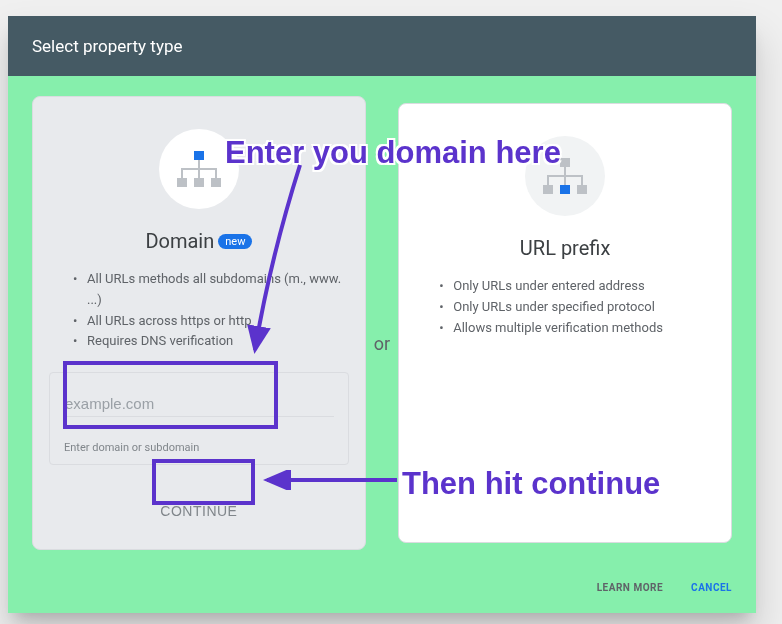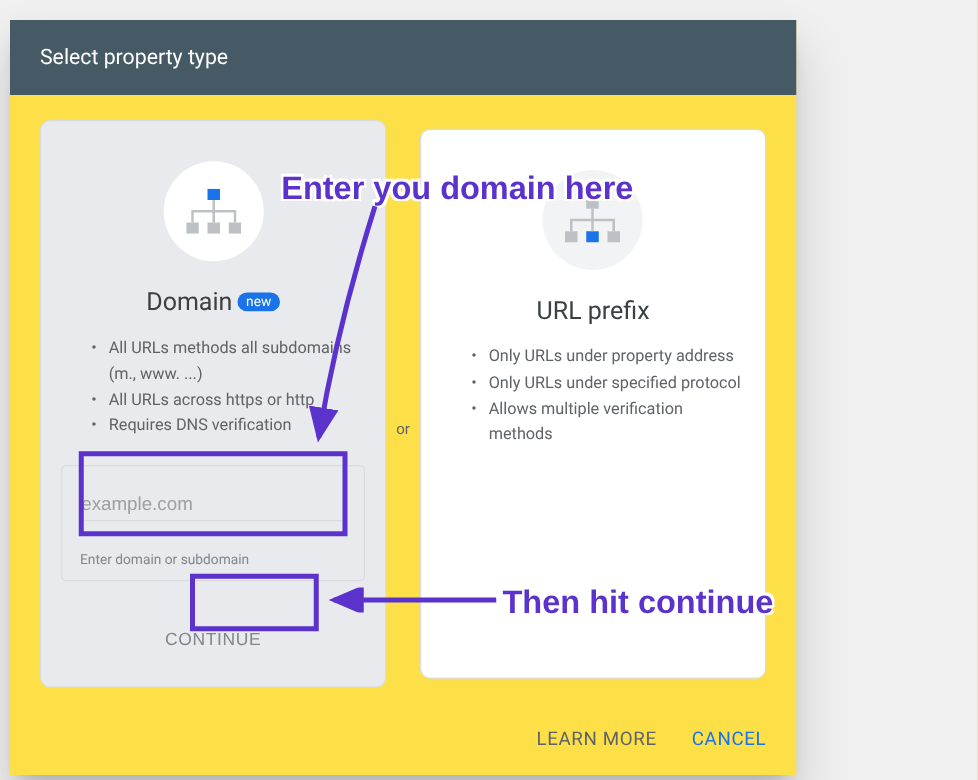--- a/index.html
+++ b/index.html
@@ -12,22 +12,22 @@
       height: 624px;
       font-family: Roboto, Arial, sans-serif;
       background: #f0f0f0;
       position: relative;
       overflow: hidden;
     }
     .dialog {
       position: absolute;
       top: 16px;
       left: 8px;
-      width: 629px;
-      background: #fde047;
+      width: 748px;
+      background: #86efac;
       box-shadow: 0 11px 15px -7px rgba(0,0,0,.2), 0 24px 38px 3px rgba(0,0,0,.14);
     }
     .dialog-header {
       background: #455a64;
       color: #fff;
       padding: 20px 24px;
       font-size: 17px;
       font-weight: 400;
     }
     .dialog-body {
@@ -133,46 +133,46 @@
       color: #80868b;
       font-size: 14px;
       font-weight: 500;
       letter-spacing: 0.5px;
       padding: 10px 18px;
       cursor: pointer;
       text-transform: uppercase;
     }
     .or-sep {
       color: #5f6368;
-      font-size: 12px;
+      font-size: 18px;
       align-self: center;
       margin-top: 40px;
     }
     .dialog-actions {
       padding: 12px 24px 20px;
       display: flex;
       justify-content: flex-end;
       gap: 28px;
     }
     .action-link {
-      font-size: 15px;
-      font-weight: 400;
+      font-size: 10px;
+      font-weight: 700;
       color: #5f6368;
       letter-spacing: 0.5px;
       cursor: pointer;
       text-transform: uppercase;
     }
     .action-link.primary {
       color: #1a73e8;
     }
     
     .annotation {
       position: absolute;
       font-family: Arial, sans-serif;
-      font-size: 26px;
+      font-size: 31px;
       font-weight: 700;
       color: #5b33cc;
       text-shadow: -1px -1px 0 #fff, 1px -1px 0 #fff, -1px 1px 0 #fff, 1px 1px 0 #fff, 2px 2px 0 #fff, -2px 2px 0 #fff, 2px -2px 0 #fff, -2px -2px 0 #fff;
       white-space: nowrap;
       pointer-events: none;
     }
     .highlight {
       position: absolute;
       border: 4px solid #5b33cc;
       pointer-events: none;
@@ -228,21 +228,21 @@
             <rect x="17" y="27" width="10" height="9" fill="#1a73e8"></rect>
             <rect x="34" y="27" width="10" height="9" fill="#bdc1c6"></rect>
             <path d="M22 9 V18 M5 27 V18 H39 V27 M22 18 V27" stroke="#bdc1c6" stroke-width="2" fill="none"></path>
           </svg>
         </span>
       </div>
       <div class="card-title">
         <span>URL prefix</span>
       </div>
       <ul class="feature-list">
-        <li>Only URLs under property address</li>
+        <li>Only URLs under entered address</li>
         <li>Only URLs under specified protocol</li>
         <li>Allows multiple verification methods</li>
       </ul>
       <button class="continue-btn" style="visibility:hidden">CONTINUE</button>
     </div>
 
   </div>
   <div class="dialog-actions">
     <span class="action-link">LEARN MORE</span>
     <span class="action-link primary">CANCEL</span>

